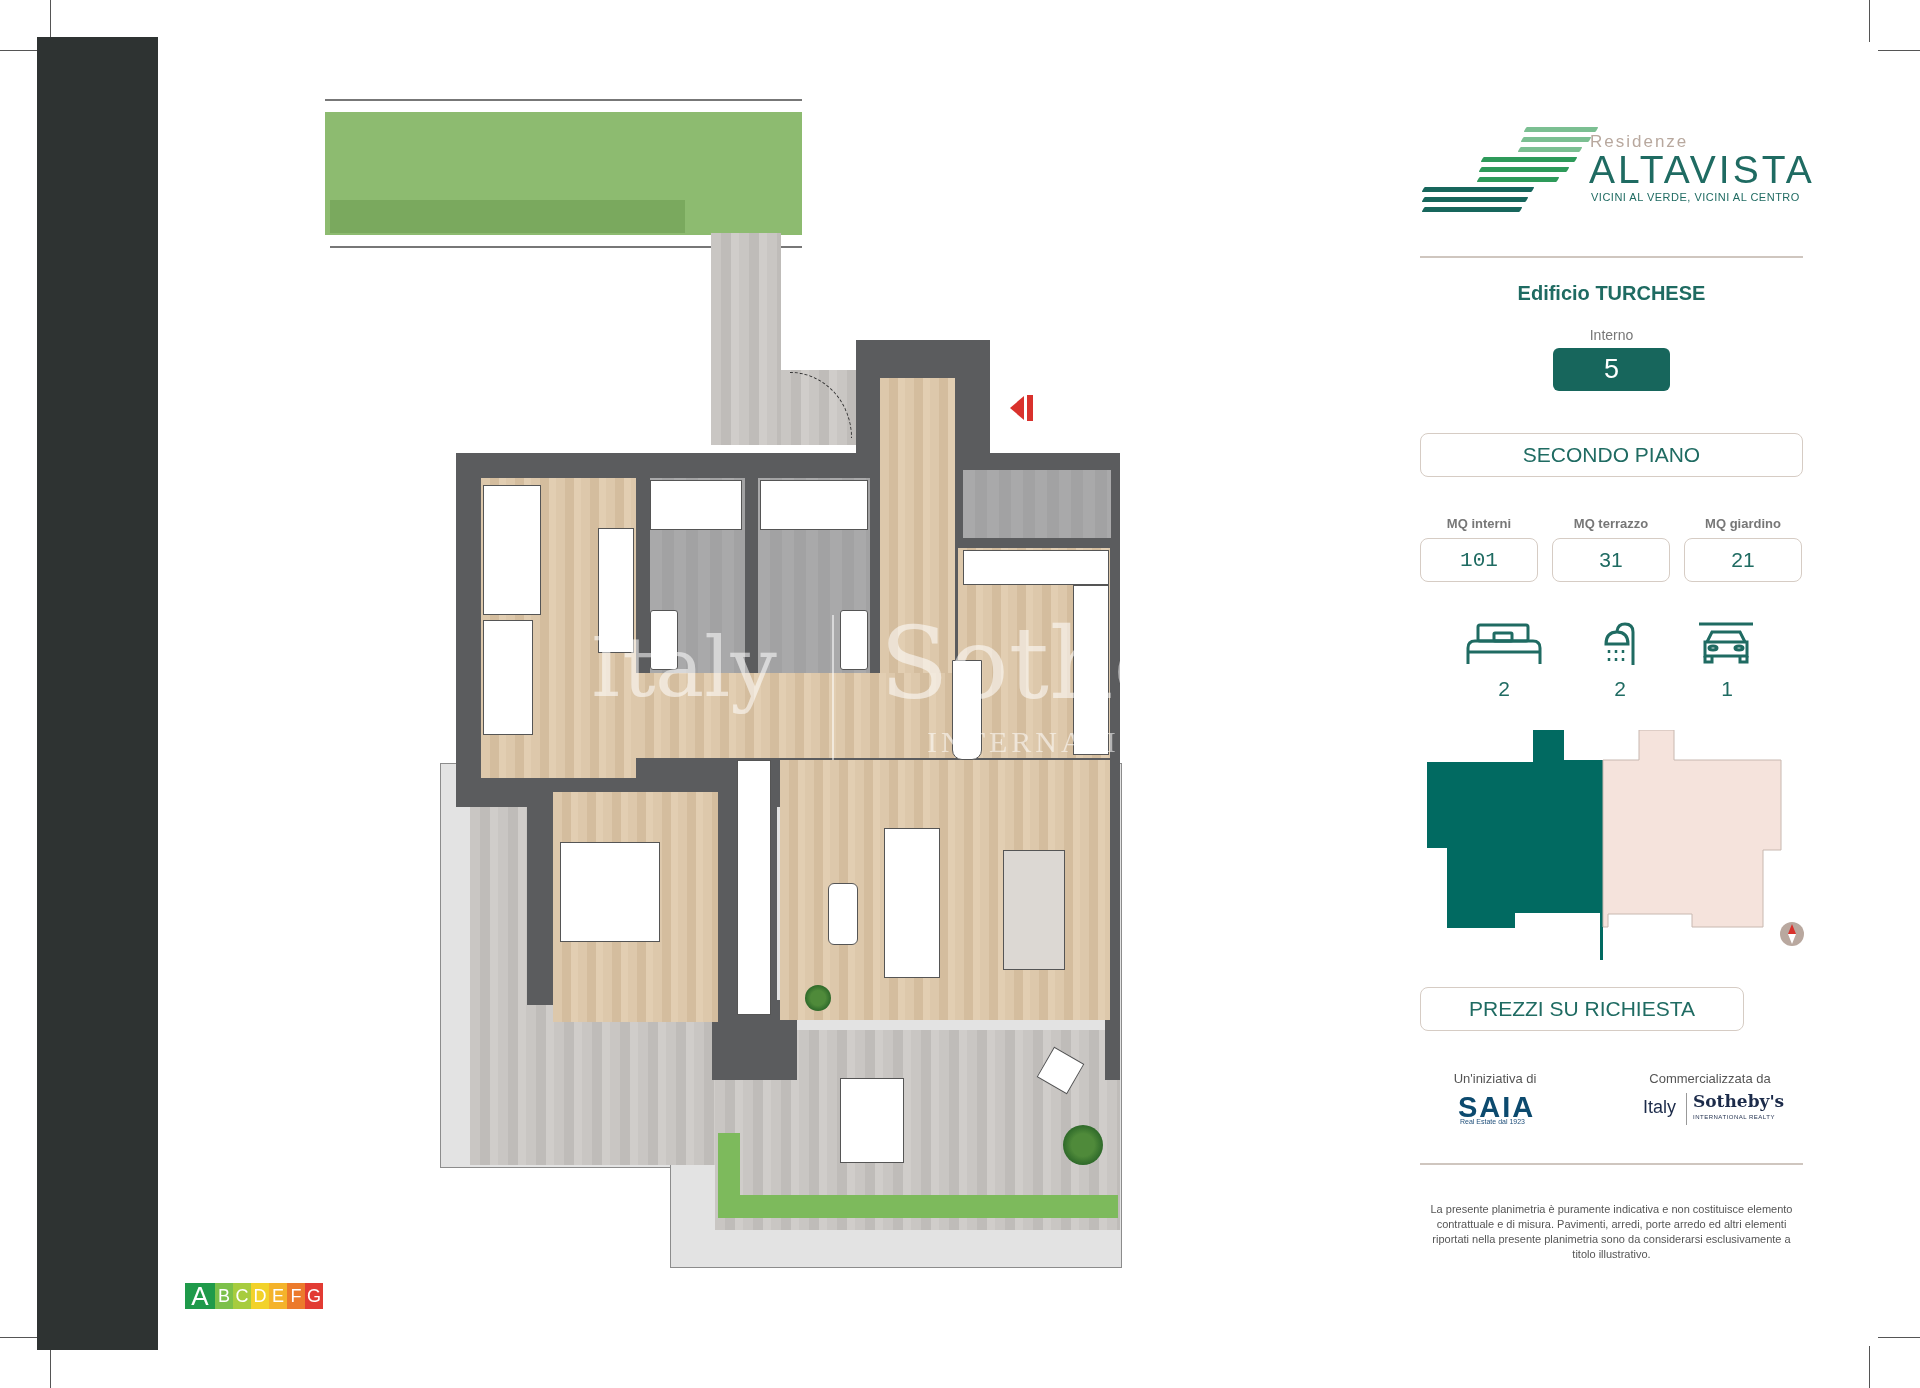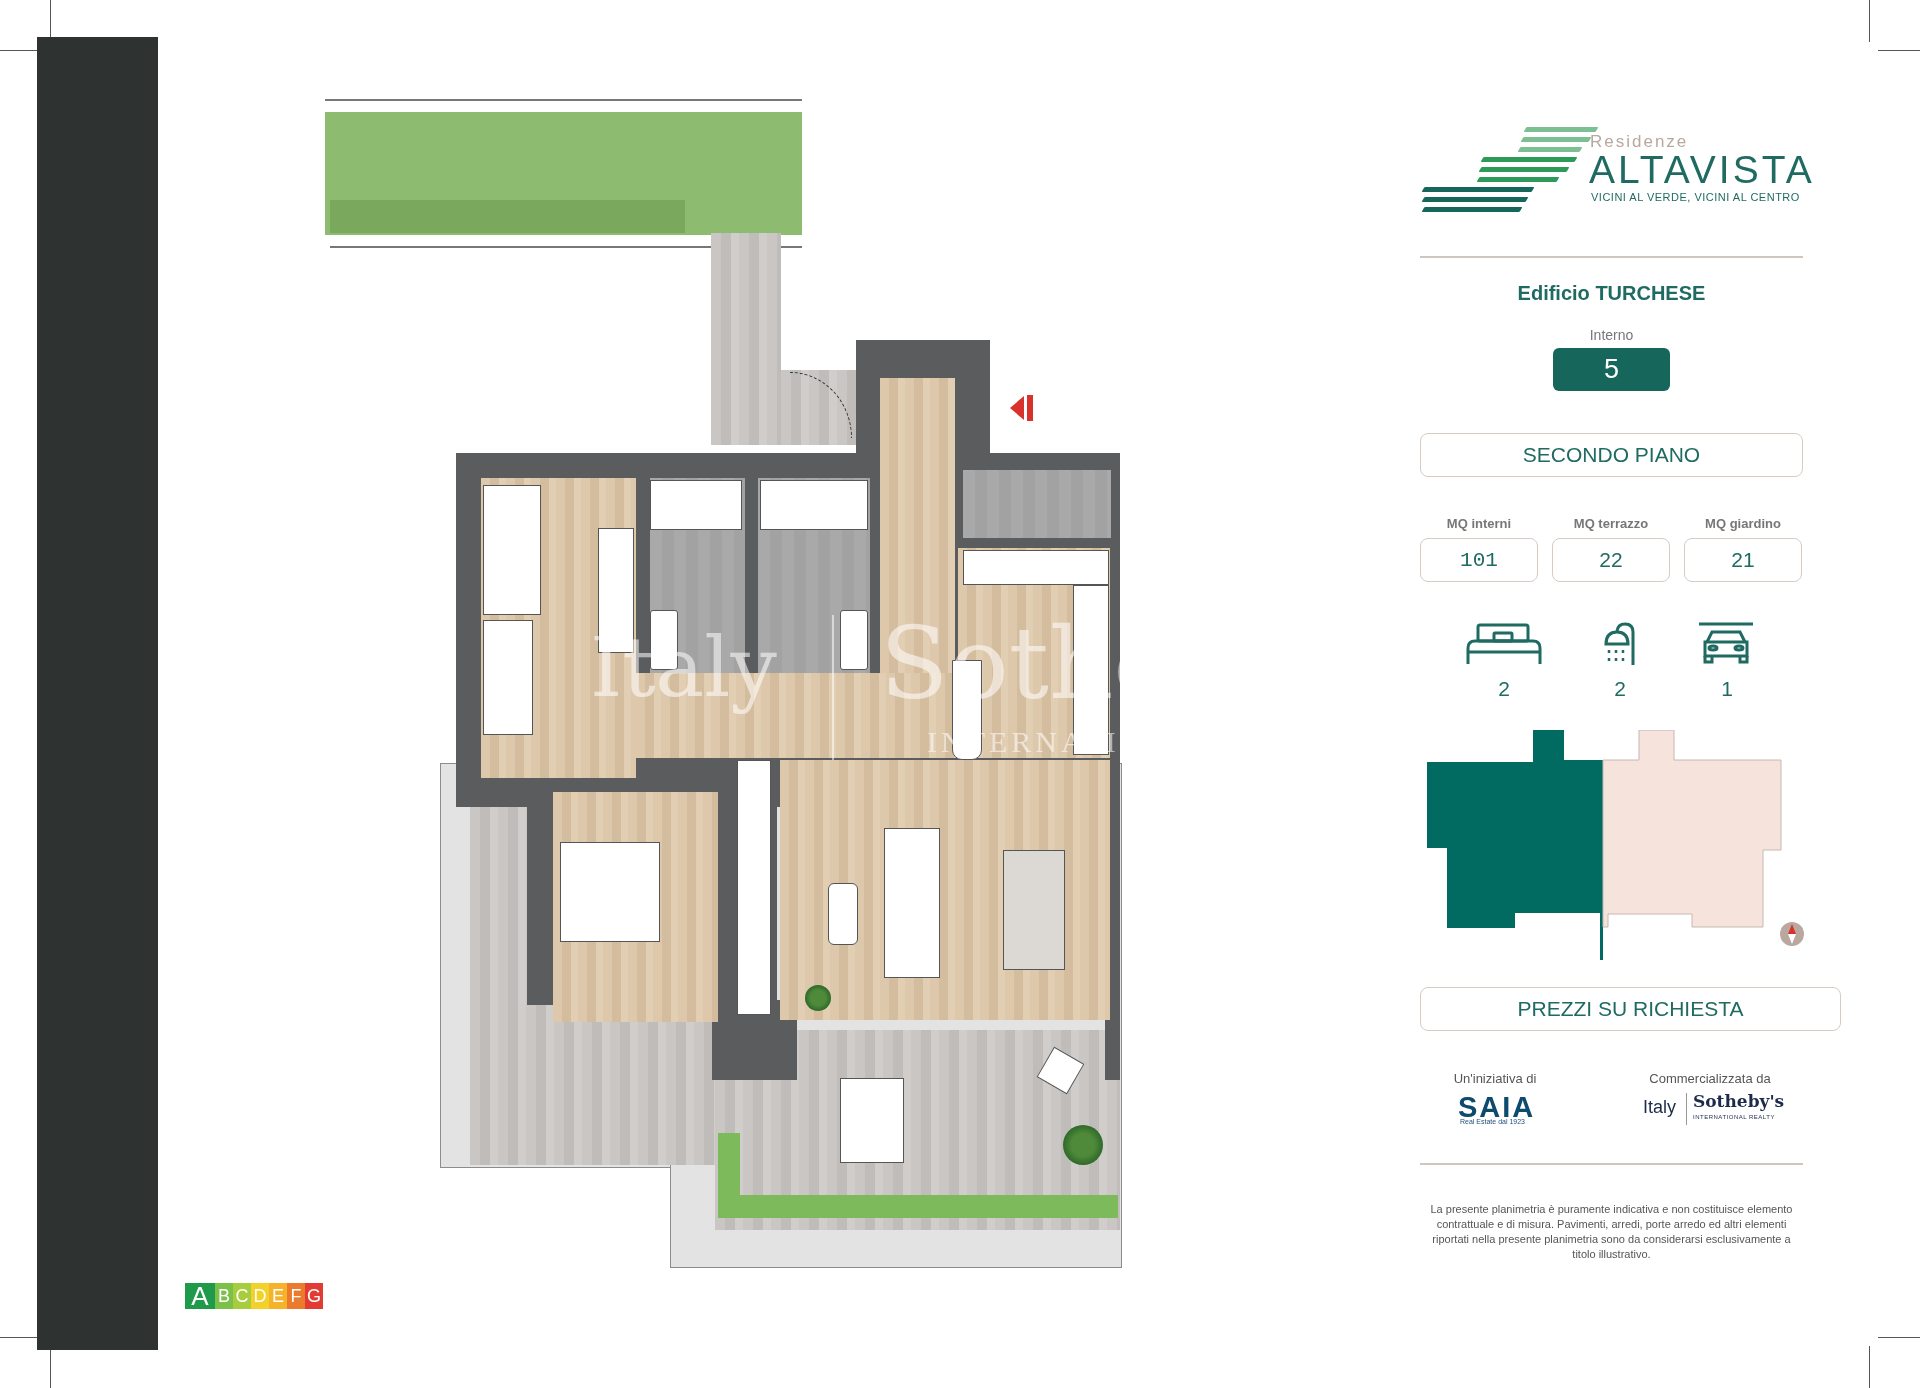--- a/index.html
+++ b/index.html
@@ -47,21 +47,21 @@
   .pill { position: absolute; border: 1.5px solid #d6ccc4; border-radius: 8px; display: flex; align-items: center; justify-content: center; font-family: "Liberation Sans", sans-serif; color: #1f6b62; background: #fff; }
   .floor-pill { left: 1420px; top: 433px; width: 383px; height: 44px; font-size: 21px; }
   .mq-label { position: absolute; top: 516px; width: 118px; text-align: center; font-family: "Liberation Sans", sans-serif; font-size: 13px; color: #777; font-weight: bold; }
   .mq-box { top: 538px; width: 118px; height: 44px; font-size: 21px; }
 
   .feat-icon { position: absolute; top: 622px; }
   .feat-num { position: absolute; top: 677px; width: 40px; text-align: center; font-family: "Liberation Sans", sans-serif; font-size: 21px; color: #1f6b62; }
 
   .keyplan { position: absolute; left: 1420px; top: 730px; width: 390px; height: 230px; }
 
-  .price-pill { left: 1420px; top: 987px; width: 421px; height: 44px; font-size: 21px; }
+  .price-pill { left: 1420px; top: 987px; width: 324px; height: 44px; font-size: 21px; }
 
   .credit-label { position: absolute; top: 1071px; font-family: "Liberation Sans", sans-serif; font-size: 13px; color: #555; text-align: center; }
   .saia { position: absolute; left: 1458px; top: 1092px; font-family: "Liberation Sans", sans-serif; font-weight: bold; font-size: 29px; letter-spacing: 2px; color: #0c4a6e; line-height: 30px; }
   .saia-sub { position: absolute; left: 1460px; top: 1118px; font-family: "Liberation Sans", sans-serif; font-size: 7px; color: #1f4f7a; }
   .sothebys-italy { position: absolute; left: 1643px; top: 1097px; font-family: "Liberation Sans", sans-serif; font-size: 18px; color: #1c2b4a; }
   .sothebys-div { position: absolute; left: 1686px; top: 1093px; width: 1px; height: 32px; background: #999; }
   .sothebys-name { position: absolute; left: 1693px; top: 1091px; font-family: "DejaVu Serif", serif; font-weight: bold; font-size: 17px; color: #1c2b4a; }
   .sothebys-sub { position: absolute; left: 1693px; top: 1114px; font-family: "Liberation Sans", sans-serif; font-size: 6px; color: #1c2b4a; letter-spacing: 0.5px; }
 
   .disclaimer { position: absolute; left: 1420px; top: 1202px; width: 383px; text-align: center; font-family: "Liberation Sans", sans-serif; font-size: 11px; line-height: 15px; color: #555; }
@@ -176,21 +176,21 @@
 <div class="building">Edificio TURCHESE</div>
 <div class="interno-label">Interno</div>
 <div class="interno-badge">5</div>
 
 <div class="pill floor-pill">SECONDO PIANO</div>
 
 <div class="mq-label" style="left:1420px;">MQ interni</div>
 <div class="mq-label" style="left:1552px;">MQ terrazzo</div>
 <div class="mq-label" style="left:1684px;">MQ giardino</div>
 <div class="pill mq-box" style="left:1420px;font-family:Liberation Mono, monospace;">101</div>
-<div class="pill mq-box" style="left:1552px;">22</div>
+<div class="pill mq-box" style="left:1552px;">31</div>
 <div class="pill mq-box" style="left:1684px;">21</div>
 
 <svg class="feat-icon" style="left:1466px;width:76px;height:45px;" viewBox="0 0 76 45" fill="none" stroke="#1f6b62" stroke-width="3">
   <rect x="12" y="3" width="50" height="16" rx="2"></rect>
   <rect x="28" y="11" width="18" height="8" rx="1"></rect>
   <path d="M2 42 V26 Q2 19 9 19 H67 Q74 19 74 26 V42"></path>
   <line x1="2" y1="30" x2="74" y2="30"></line>
 </svg>
 <svg class="feat-icon" style="left:1603px;width:34px;height:45px;" viewBox="0 0 34 45" fill="none" stroke="#1f6b62" stroke-width="3">
   <path d="M30 43 V10 Q30 2 22 2 Q15 2 14 9"></path>

